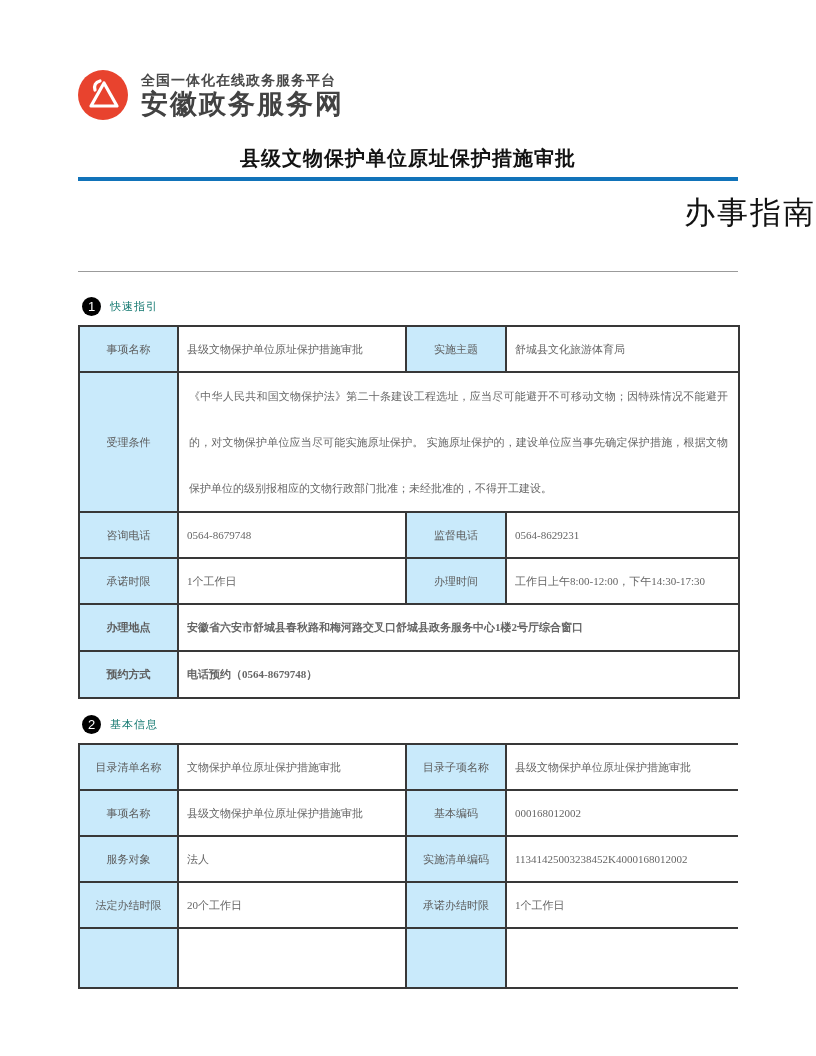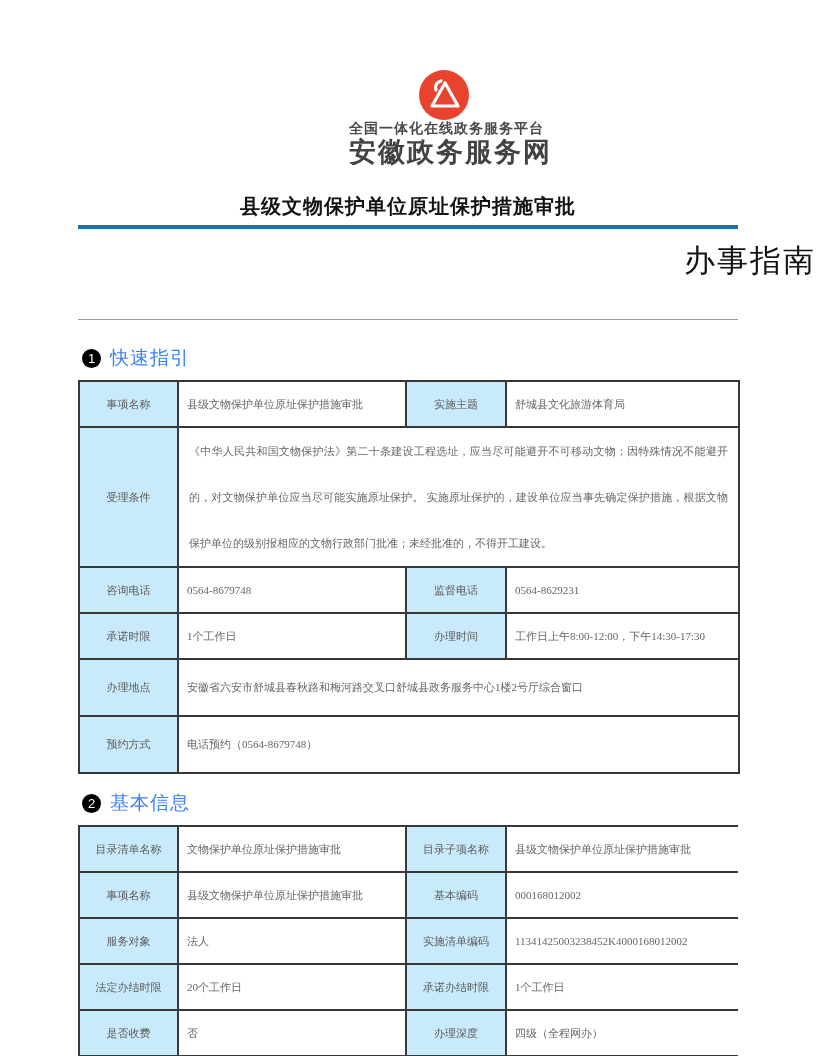--- a/index.html
+++ b/index.html
@@ -7,21 +7,21 @@
     position:relative;
     width:816px;height:1056px;
     margin:0 auto;
     background:#ffffff;
     overflow:hidden;
     font-family:"Liberation Serif","DejaVu Serif",serif;
     color:#333;
   }
 
   
-  .site-header{display:flex;align-items:center;margin:70px 6px 0 78px;flex-direction:column;}
+  .site-header{display:flex;align-items:flex-end;margin:70px 6px 0 78px;}
   .logo-mark{width:50px;height:50px;flex:0 0 auto;}
   .logo-text{margin-left:13px;font-family:"Liberation Sans","DejaVu Sans",sans-serif;}
   .logo-platform{font-size:14px;font-weight:bold;color:#4a4a4a;letter-spacing:1px;line-height:16px;}
   .logo-site{font-size:27px;font-weight:bold;color:#424242;letter-spacing:2px;line-height:32px;}
 
   
   .doc-title{margin-top:26px;text-align:center;font-size:20px;font-weight:bold;color:#121212;letter-spacing:1px;line-height:24px;}
   .title-rule{width:660px;height:4px;background:#1173b9;margin:7px auto 0 auto;}
   .doc-subtitle{margin-top:13px;text-align:right;font-size:31px;color:#121212;letter-spacing:2px;line-height:38px;}
   .thin-rule{width:660px;border-top:1px solid #9b9b9b;margin:39px auto 0 auto;height:0;}
@@ -29,33 +29,33 @@
   
   .section-head{display:flex;align-items:center;margin:25px 0 0 82px;}
   .section-head.second{margin-top:16px;}
   .num-circle{
     width:19px;height:19px;border-radius:50%;
     background:#000;color:#fff;
     display:inline-flex;align-items:center;justify-content:center;
     font-size:13px;font-family:"Liberation Sans","DejaVu Sans",sans-serif;
     flex:0 0 auto;
   }
-  .section-title{margin-left:9px;font-size:19px;color:#3b82f6;letter-spacing:1px;}
+  .section-title{margin-left:9px;font-size:11px;color:#0f766e;letter-spacing:1px;}
 
   
   .tbl-wrap{width:660px;margin:9px auto 0 auto;}
   table.info{border-collapse:collapse;width:660px;table-layout:fixed;font-size:11px;}
   table.info td{border:2px solid #383838;vertical-align:middle;}
   td.lbl{background:#c9eafb;text-align:center;color:#5d5d5d;}
   td.val{background:#ffffff;color:#666;padding:0 4px 0 8px;text-align:left;}
   td.val.justify{line-height:46px;text-align:justify;padding:0 10px;color:#666;}
   td.val.nowrap{white-space:nowrap;overflow:hidden;}
   tr.h46{height:46px;}
   tr.h99{height:99px;}
-  tr.h47{height:57px;}
+  tr.h47{height:47px;font-weight:bold;}
   .clip{height:303px;overflow:hidden;}
   tr.partial{height:60px;}
 </style>
 </head>
 <body>
 
 <div class="page">
 
   <div class="site-header">
     <span class="logo-mark">
@@ -156,26 +156,20 @@
         <td class="val">法人</td>
         <td class="lbl">实施清单编码</td>
         <td class="val nowrap">11341425003238452K4000168012002</td>
       </tr>
       <tr class="h46">
         <td class="lbl">法定办结时限</td>
         <td class="val">20个工作日</td>
         <td class="lbl">承诺办结时限</td>
         <td class="val">1个工作日</td>
       </tr>
-      <tr class="h46">
-        <td class="lbl">是否收费</td>
-        <td class="val">否</td>
-        <td class="lbl">办理深度</td>
-        <td class="val">四级（全程网办）</td>
-      </tr>
       <tr class="partial">
         <td class="lbl"></td>
         <td class="val"></td>
         <td class="lbl"></td>
         <td class="val"></td>
       </tr>
     </tbody>
       </table>
   </div>
 

